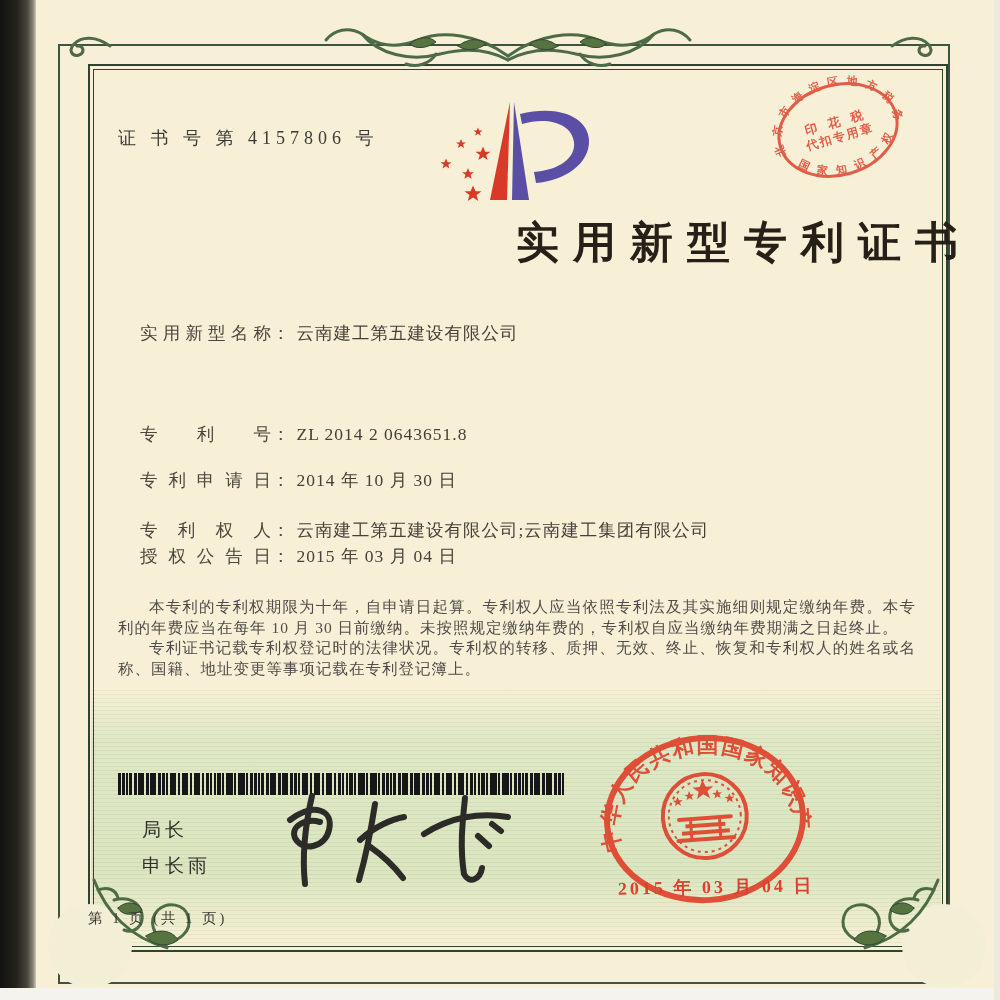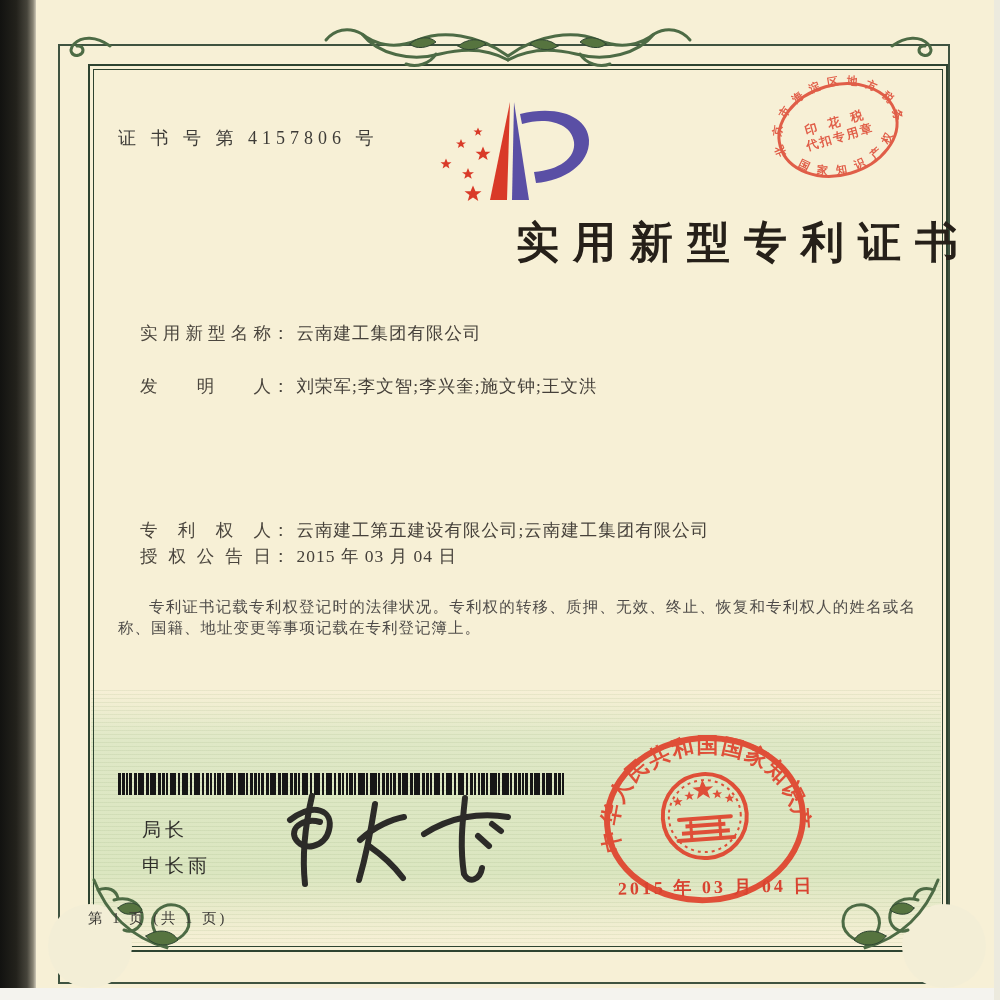--- a/index.html
+++ b/index.html
@@ -140,33 +140,37 @@
     </g>
     <g fill="#5a4fa5">
       <polygon points="86,10 84,108 101,108"></polygon>
       <path d="M92,22 C132,12 160,26 161,48 C162,72 136,89 108,91 L106,80 C131,78 148,66 146,50 C144,32 120,24 94,32 Z"></path>
     </g>
   </svg>
 
   <div class="title">实用新型专利证书</div>
 
   <div class="field f1">
-    <span class="flabel">实用新型名称</span><span>：</span><span class="fvalue">云南建工集团有限公司</span>
-  </div>
-  <div class="field f2">
-    <span class="flabel">发明人</span><span>：</span><span class="fvalue">刘荣军;李文智;李兴奎;施文钟;王文洪</span>
+    <span class="flabel">实用新型名称</span><span>：</span><span class="fvalue">云南建工第五建设有限公司</span>
+  </div>
+  <div class="field f3">
+    <span class="flabel">专利号</span><span>：</span><span class="fvalue">ZL 2014 2 0643651.8</span>
+  </div>
+  <div class="field f4">
+    <span class="flabel">专利申请日</span><span>：</span><span class="fvalue">2014 年 10 月 30 日</span>
   </div>
   <div class="field f5">
     <span class="flabel">专利权人</span><span>：</span><span class="fvalue">云南建工第五建设有限公司;云南建工集团有限公司</span>
   </div>
   <div class="field f6">
     <span class="flabel">授权公告日</span><span>：</span><span class="fvalue">2015 年 03 月 04 日</span>
   </div>
 
   <div class="body-text">
+    <p>本专利的专利权期限为十年，自申请日起算。专利权人应当依照专利法及其实施细则规定缴纳年费。本专利的年费应当在每年 10 月 30 日前缴纳。未按照规定缴纳年费的，专利权自应当缴纳年费期满之日起终止。</p>
     <p>专利证书记载专利权登记时的法律状况。专利权的转移、质押、无效、终止、恢复和专利权人的姓名或名称、国籍、地址变更等事项记载在专利登记簿上。</p>
   </div>
 
   <div class="barcode"></div>
 
   <div class="director">
     <div>局长</div>
     <div>申长雨</div>
   </div>
 

